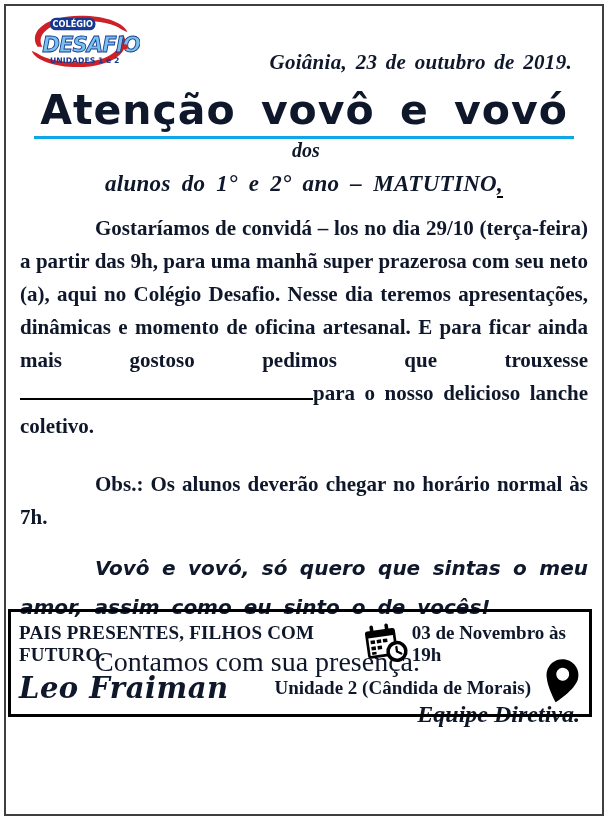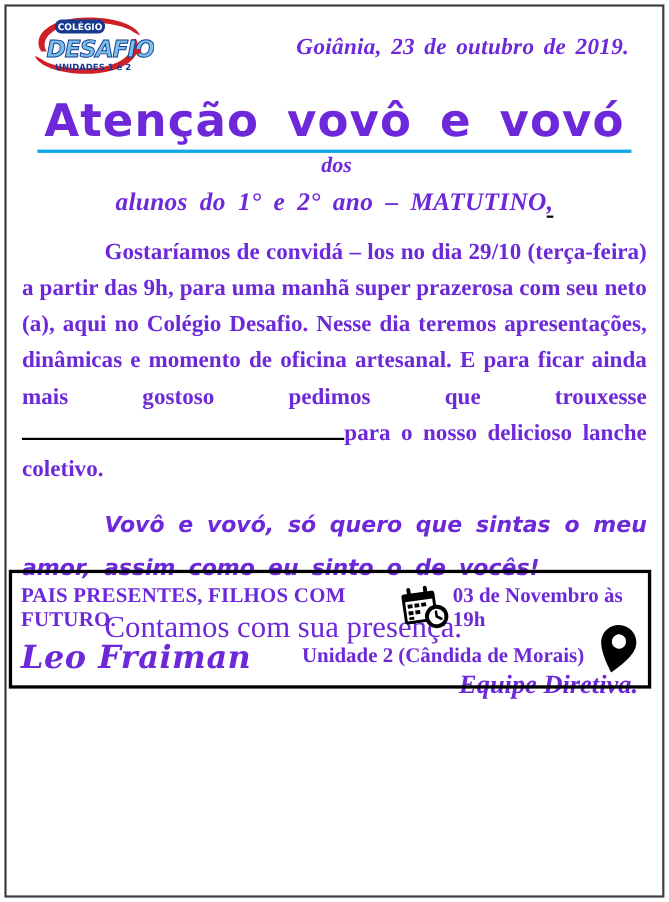--- a/index.html
+++ b/index.html
@@ -2,35 +2,35 @@
 <html><head>
 <meta charset="utf-8">
 <style>
   * { margin:0; padding:0; box-sizing:border-box; }
   html,body { background:#fff; }
   .page {
     position:relative;
     width:608px; height:820px;
     background:#fff;
     font-family:"Liberation Serif", serif;
-    color:#6d28d9;
+    color:#0f172a;
     overflow:hidden;
   }
   .frame {
     position:absolute; inset:4px;
     border:2px solid #3f3f3f;
     pointer-events:none;
   }
   .content { position:relative; padding:12px 20px 0 20px; }
 
   
   .header { display:flex; justify-content:space-between; align-items:flex-start; height:62px; }
   .logo { width:120px; height:58px; flex:0 0 auto; }
   .date-line {
-    margin-top:18px; padding-right:16px;
+    margin-top:38px; padding-right:16px;
     font-weight:bold; font-style:italic; font-size:21px;
     letter-spacing:0.3px; word-spacing:3px;
   }
 
   
   .title-block { text-align:center; margin-top:12px; }
   .title-main {
     display:inline-block;
     font-family:"DejaVu Sans", sans-serif;
     font-weight:bold; font-size:41px;
@@ -124,20 +124,21 @@
       <div class="subtitle">
         <span>alunos do 1° e 2° ano – MATUTINO</span><span class="subtitle-tail">,</span>
       </div>
     </div>
 
     <div class="body-text">
       <p class="p-justify-all indent">Gostaríamos de convidá – los no dia 29/10 (terça-feira) a partir das 9h, para uma manhã super prazerosa com seu neto (a), aqui no Colégio Desafio. Nesse dia teremos apresentações, dinâmicas e momento de oficina artesanal. E para ficar ainda mais gostoso pedimos que trouxesse</p>
       <p class="p-justify">
         <span class="blank-line"></span><span>para o nosso delicioso lanche coletivo.</span>
       </p>
+      <p class="p-justify indent obs">Obs.: Os alunos deverão chegar no horário normal às 7h.</p>
       <p class="quote indent">Vovô e vovó, só quero que sintas o meu amor, assim como eu sinto o de vocês!</p>
       <p class="closing indent">Contamos com sua presença.</p>
       <p class="signature">Equipe Diretiva.</p>
     </div>
 
     <div class="footer-box">
       <div class="footer-row">
         <div class="motto">PAIS PRESENTES, FILHOS COM FUTURO.</div>
         <div class="event-right">
           <svg class="cal-icon" width="52" height="48" viewBox="0 0 52 48" aria-hidden="true">

